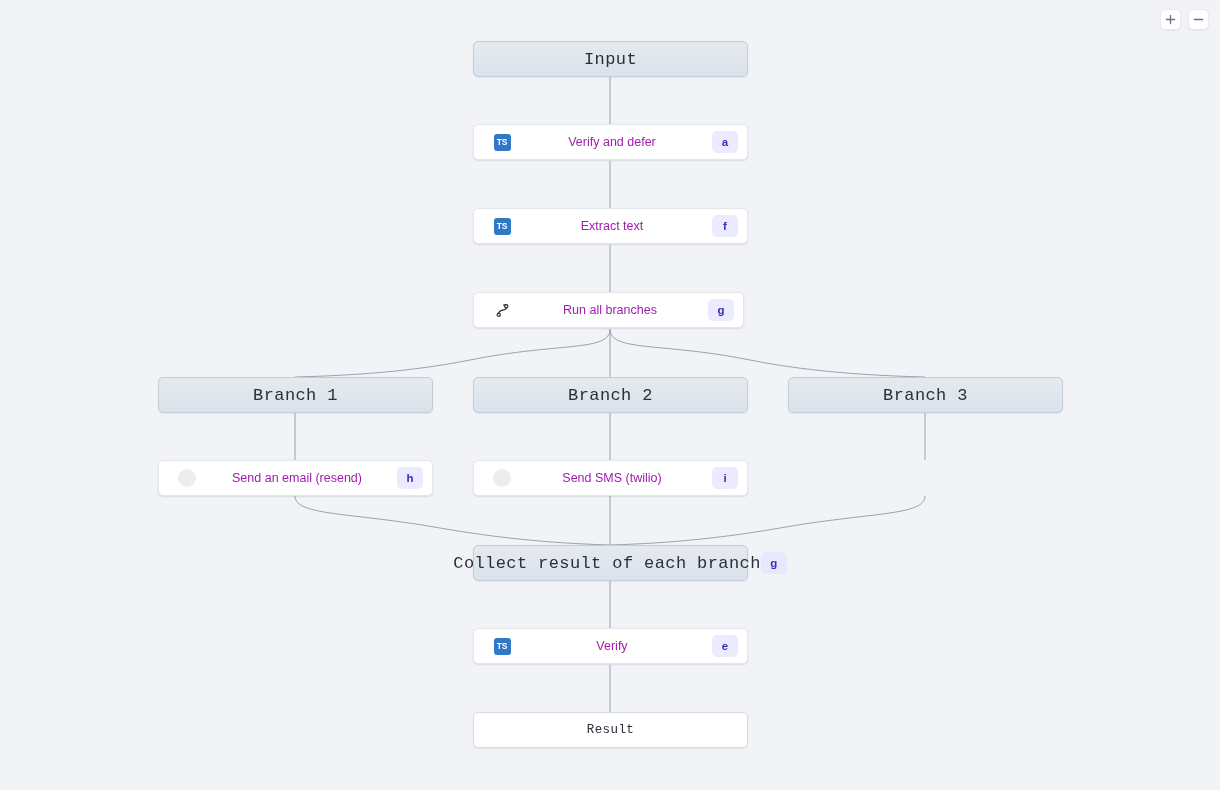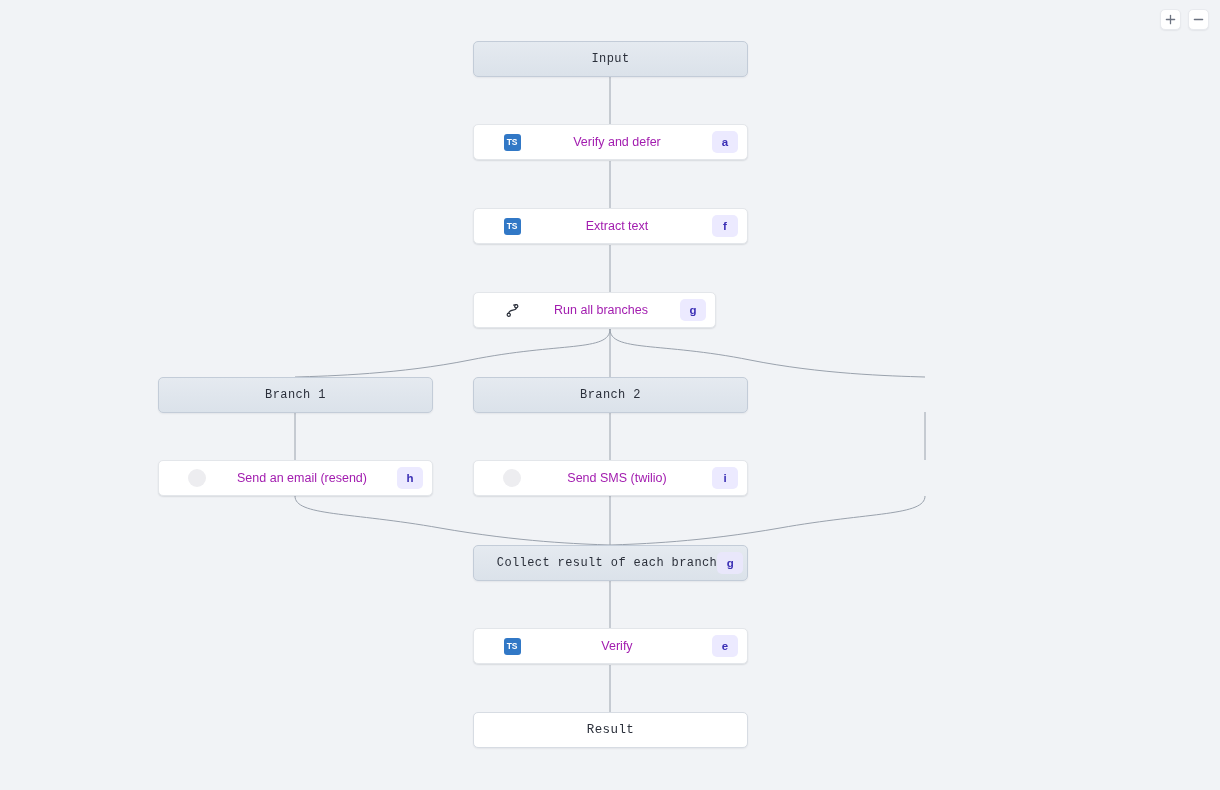--- a/index.html
+++ b/index.html
@@ -53,21 +53,21 @@
     background: linear-gradient(180deg, #e5eaf0 0%, #dbe2ea 100%);
     border: 1px solid #c3ccd8;
     box-shadow: 0 1px 2px rgba(16,24,40,.06);
     padding: 0 10px;
     justify-content: center;
   }
   .node.frame .label {
     flex: 1 1 auto;
     text-align: center;
     font-family: "Liberation Mono", monospace;
-    font-size: 12px;
+    font-size: 17px;
     letter-spacing: .4px;
     color: #2a2f3a;
     white-space: nowrap;
   }
 
   
   .node.terminal {
     background: #ffffff;
     border: 1px solid #d7dce3;
     box-shadow: 0 1px 2px rgba(16,24,40,.06);
@@ -80,21 +80,21 @@
     letter-spacing: .4px;
     color: #2a2f3a;
     white-space: nowrap;
   }
 
   
   .icon {
     flex: 0 0 auto;
     width: 20px; height: 20px;
     display: flex; align-items: center; justify-content: center;
-    margin-left: 20px;
+    margin-left: 10px;
   }
   .icon-ts {
     width: 17px; height: 17px;
     border-radius: 3px;
     background: #3178c6;
     color: #ffffff;
     font-family: "Liberation Sans", sans-serif;
     font-weight: bold;
     font-size: 8.5px;
     line-height: 17px;
@@ -194,41 +194,44 @@
   </div>
 
   <div class="node module" style="left:473px; top:208px; width:275px;">
     <span class="icon">
       <span class="icon-ts">TS</span>
     </span>
     <span class="label">Extract text</span>
     <span class="badge">f</span>
   </div>
 
-  <div class="node module" style="left:473px; top:292px; width:243px;">
+  <div class="node module" style="left:473px; top:292px; width:271px;">
     <span class="icon">
       <svg width="15" height="15" viewBox="0 0 16 16" fill="none" stroke="#2a2f3a" stroke-width="1.3" stroke-linecap="round" stroke-linejoin="round">
         <circle cx="4" cy="12.5" r="1.7"></circle>
         <circle cx="12" cy="3.5" r="1.7"></circle>
         <path d="M4,10.8 C4,6.5 12,8.5 12,5.2"></path>
         <path d="M9.2,2.2 L12,1.6"></path>
       </svg>
     </span>
     <span class="label">Run all branches</span>
     <span class="badge">g</span>
   </div>
 
   <div class="node frame" style="left:158px; top:377px; width:275px;">
     <span class="label">Branch 1</span>
   </div>
 
   <div class="node frame" style="left:473px; top:377px; width:275px;">
     <span class="label">Branch 2</span>
   </div>
 
+  <div class="node frame" style="left:788px; top:377px; width:275px;">
+    <span class="label">Branch 3</span>
+  </div>
 
   <div class="node module" style="left:158px; top:460px; width:275px;">
     <span class="icon">
       <span class="icon-circle"></span>
     </span>
     <span class="label">Send an email (resend)</span>
     <span class="badge">h</span>
   </div>
 
   <div class="node module" style="left:473px; top:460px; width:275px;">

